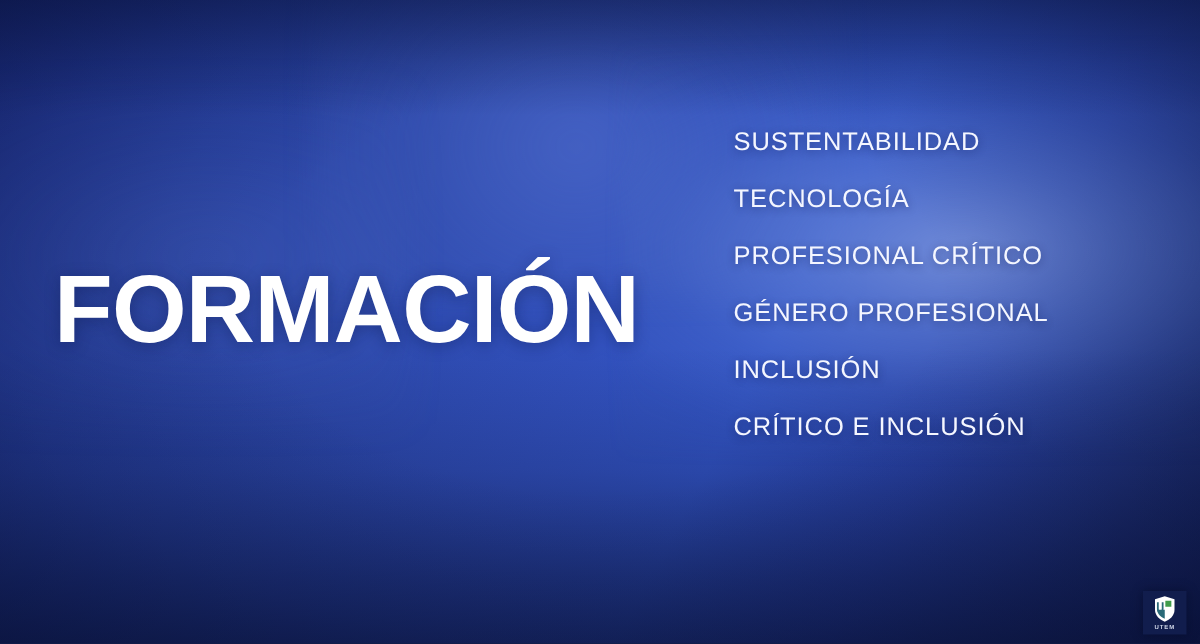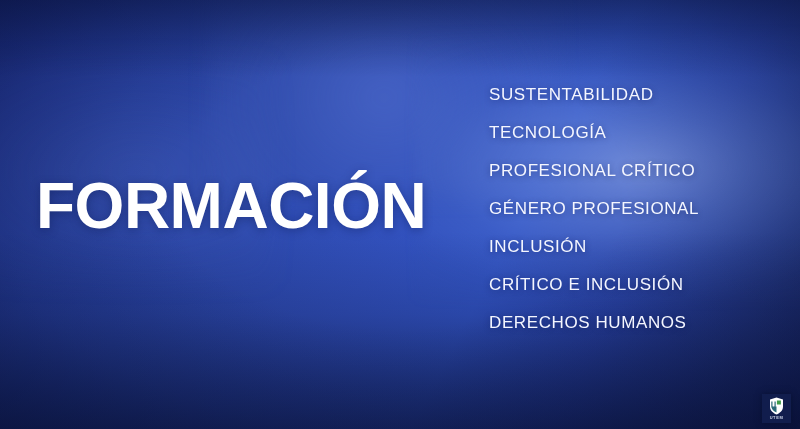--- a/index.html
+++ b/index.html
@@ -174,21 +174,20 @@
 
   <div class="title">FORMACIÓN</div>
 
   <div class="topics">
     <div class="topic">SUSTENTABILIDAD</div>
     <div class="topic">TECNOLOGÍA</div>
     <div class="topic">PROFESIONAL CRÍTICO</div>
     <div class="topic">GÉNERO PROFESIONAL</div>
     <div class="topic">INCLUSIÓN</div>
     <div class="topic">CRÍTICO E INCLUSIÓN</div>
-    <div class="topic">DERECHOS HUMANOS</div>
   </div>
 
   <div class="logo-badge">
     <span>
       <svg width="15" height="18" viewBox="0 0 30 36" aria-hidden="true">
         <path d="M15 1 L28 5 L28 19 C28 27 22 32 15 35 C8 32 2 27 2 19 L2 5 Z" fill="#ffffff"></path>
         <path d="M15 4 L25 7.2 L25 19 C25 25.6 20.2 29.8 15 32.2 Z" fill="#ffffff"></path>
         <rect x="15.8" y="7" width="8" height="8" fill="#3f9c4a"></rect>
         <path d="M5 19 C5 25 9.6 28.6 15 31 L15 19 Z" fill="#2b6a78"></path>
         <path d="M5 8.2 L14 5.4 L14 16.6 L5 16.6 Z" fill="#ffffff"></path>

